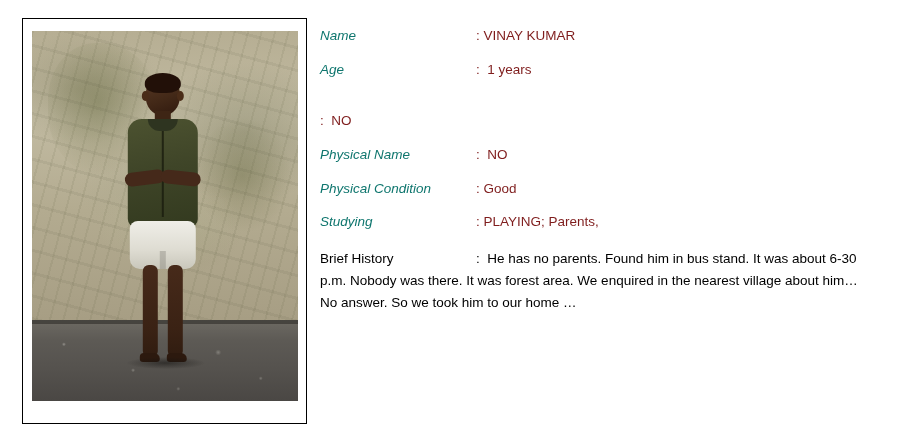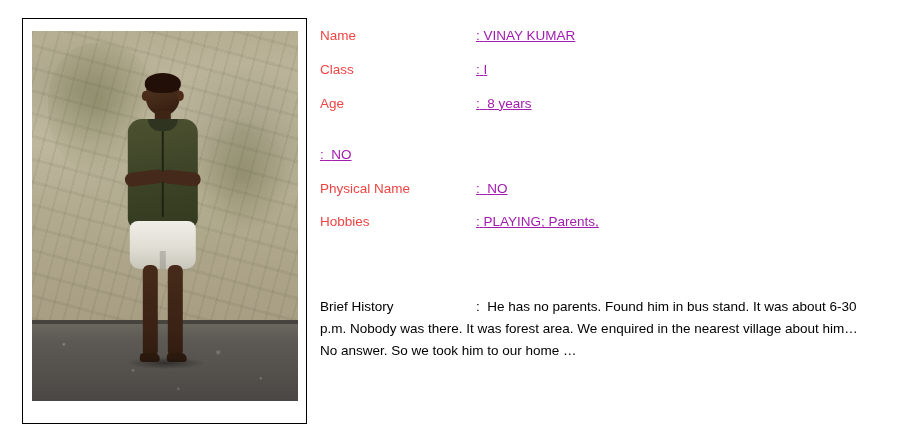--- a/index.html
+++ b/index.html
@@ -267,37 +267,36 @@
   .row {
     display: flex;
     align-items: flex-start;
     margin-bottom: 17px;
     font-size: 13.5px;
     line-height: 1.25;
   }
   .row .label {
     width: 156px;
     flex: 0 0 156px;
-    color: #ef4444;
+    color: #0f766e;
+    font-style: italic;
   }
   .row .value {
     flex: 1 1 auto;
-    color: #a21caf;
+    color: #7f1d1d;
     white-space: pre;
-    text-decoration: underline;
   }
   .history {
     font-size: 13.5px;
     line-height: 1.62;
     margin-top: 1px;
   }
   .history .hist-label {
     display: inline-block;
     width: 156px;
-    margin-top: 48px;
   }
   .history .hist-text {
     display: inline;
   }
 </style>
 </head>
 <body>
 
 <div class="page">
 
@@ -333,46 +332,46 @@
     </div>
   </div>
 
   <div class="details">
 
     <div class="row">
       <span class="label">Name</span>
       <span class="value"><span>:</span> <span>VINAY KUMAR</span></span>
     </div>
 
-    <div class="row">
-      <span class="label">Class</span>
-      <span class="value"><span>:</span> <span>I</span></span>
-    </div>
 
     <div class="row">
       <span class="label">Age</span>
-      <span class="value"><span>:</span>  <span>8 years</span></span>
+      <span class="value"><span>:</span>  <span>1 years</span></span>
     </div>
 
     <div class="row">
     </div>
 
     <div class="row">
       <span class="value"><span>:</span>  <span>NO</span></span>
     </div>
 
     <div class="row">
       <span class="label">Physical Name</span>
       <span class="value"><span>:</span>  <span>NO</span></span>
     </div>
 
 
-
-    <div class="row">
-      <span class="label">Hobbies</span>
+    <div class="row">
+      <span class="label">Physical Condition</span>
+      <span class="value"><span>:</span> <span>Good</span></span>
+    </div>
+
+    <div class="row">
+      <span class="label">Studying</span>
       <span class="value"><span>:</span> <span>PLAYING; Parents,</span></span>
     </div>
 
     <div class="history">
       <span class="hist-label">Brief History</span><span>:</span>&nbsp; <span class="hist-text">He has no parents. Found him in bus stand. It was about 6-30 p.m. Nobody was there. It was forest area. We enquired in the nearest village about him… No answer. So we took him to our home …</span>
     </div>
 
   </div>
 </div>
 

